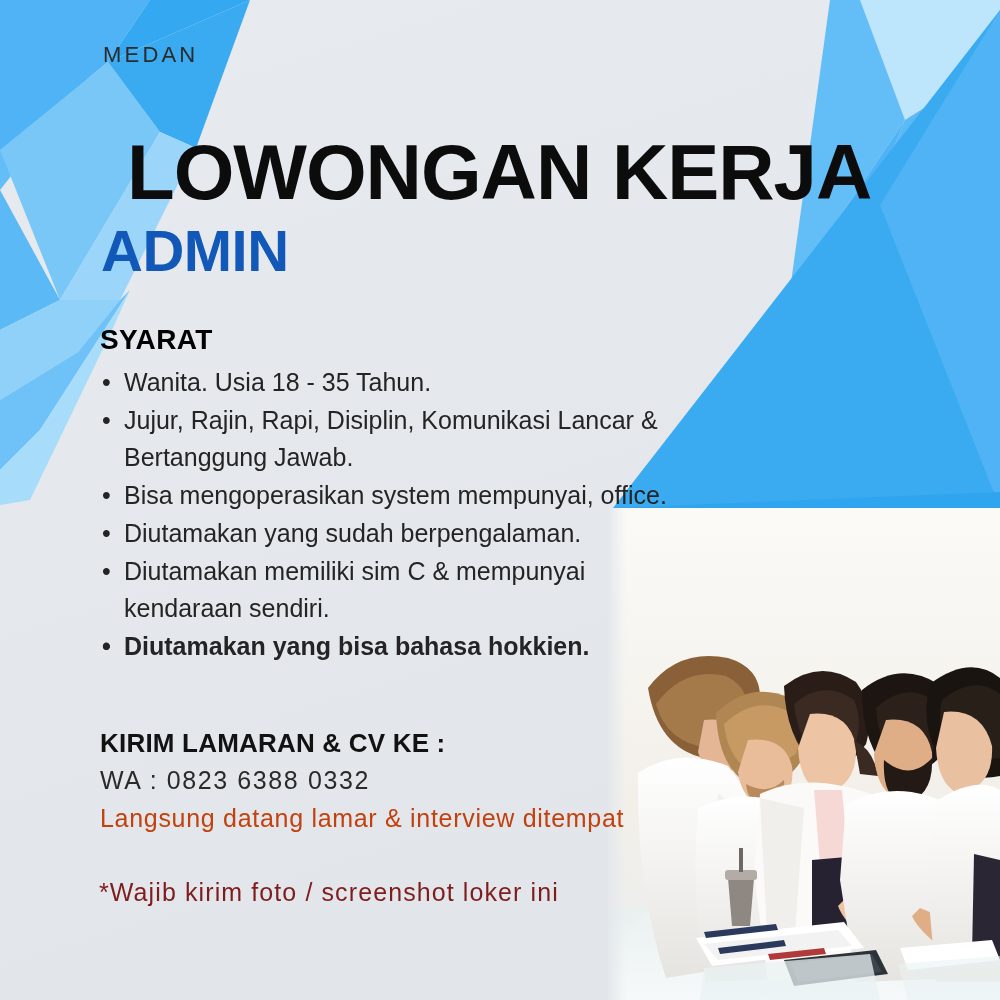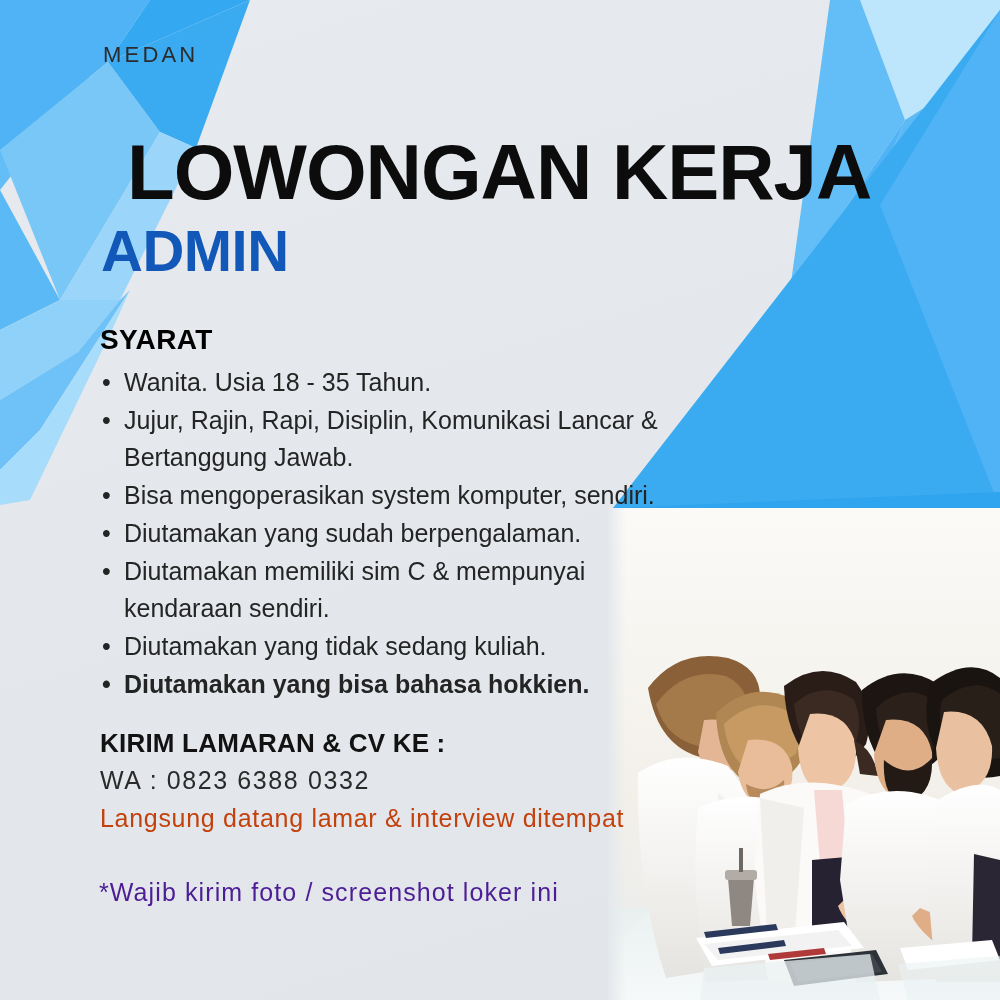--- a/index.html
+++ b/index.html
@@ -82,21 +82,21 @@
   .wa-line{
     position:absolute;left:100px;top:766px;
     font-size:25px;letter-spacing:1.6px;color:#2a2a2a;
   }
   .walkin-line{
     position:absolute;left:100px;top:804px;
     font-size:25px;letter-spacing:0.7px;color:#c2410c;
   }
   .footnote{
     position:absolute;left:99px;top:878px;
-    font-size:25px;letter-spacing:1.1px;color:#4c1d95;
+    font-size:25px;letter-spacing:1.1px;color:#7f1d1d;
   }
 </style>
 </head>
 <body>
 
 <div id="poster">
 
   <svg class="deco" viewBox="0 0 1000 1000" preserveAspectRatio="none">
     <defs>
       <linearGradient id="bgGrad" x1="0" y1="0" x2="0.3" y2="1">
@@ -238,33 +238,32 @@
       <li>
         <span class="dot">•</span>
         <span>Wanita. Usia 18 - 35 Tahun.</span>
       </li>
       <li>
         <span class="dot">•</span>
         <span>Jujur, Rajin, Rapi, Disiplin, Komunikasi Lancar &amp; Bertanggung Jawab.</span>
       </li>
       <li>
         <span class="dot">•</span>
-        <span>Bisa mengoperasikan system komputer, sendiri.</span>
+        <span>Bisa mengoperasikan system mempunyai, office.</span>
       </li>
       <li>
         <span class="dot">•</span>
         <span>Diutamakan yang sudah berpengalaman.</span>
       </li>
       <li>
         <span class="dot">•</span>
         <span>Diutamakan memiliki sim C &amp; mempunyai kendaraan sendiri.</span>
       </li>
       <li>
         <span class="dot">•</span>
-        <span>Diutamakan yang tidak sedang kuliah.</span>
       </li>
       <li class="strong">
         <span class="dot">•</span>
         <span>Diutamakan yang bisa bahasa hokkien.</span>
       </li>
     </ul>
 
     <div class="kirim-head">KIRIM LAMARAN &amp; CV KE :</div>
     <div class="wa-line">WA : 0823 6388 0332</div>
     <div class="walkin-line">Langsung datang lamar &amp; interview ditempat</div>

